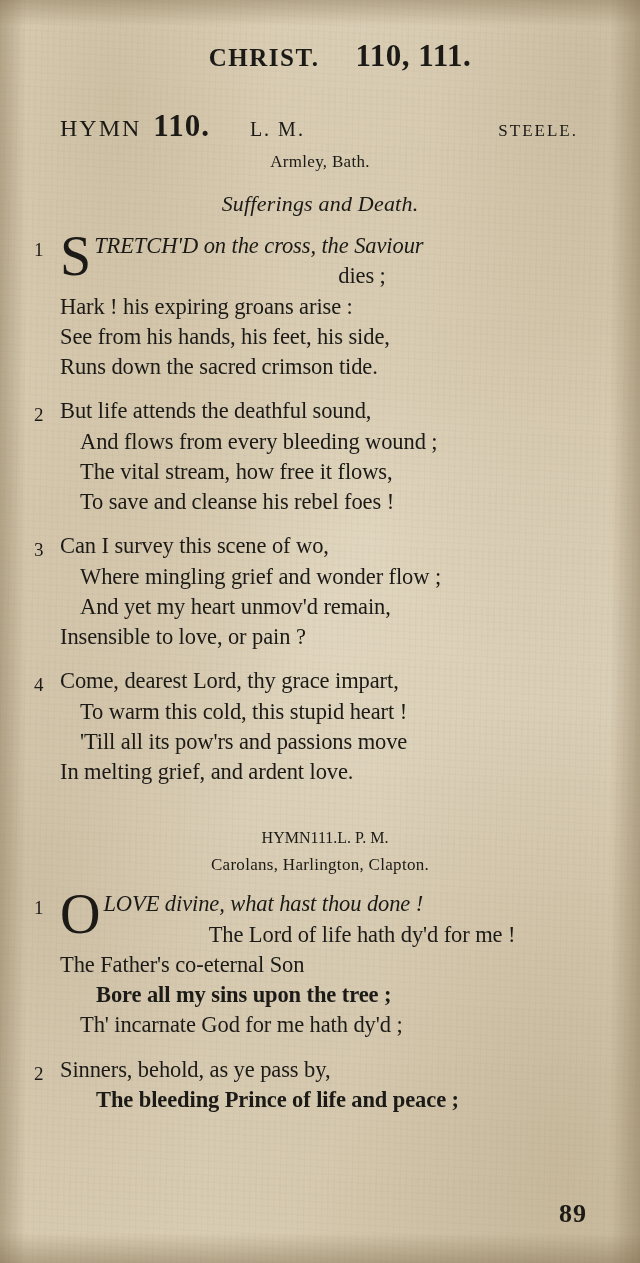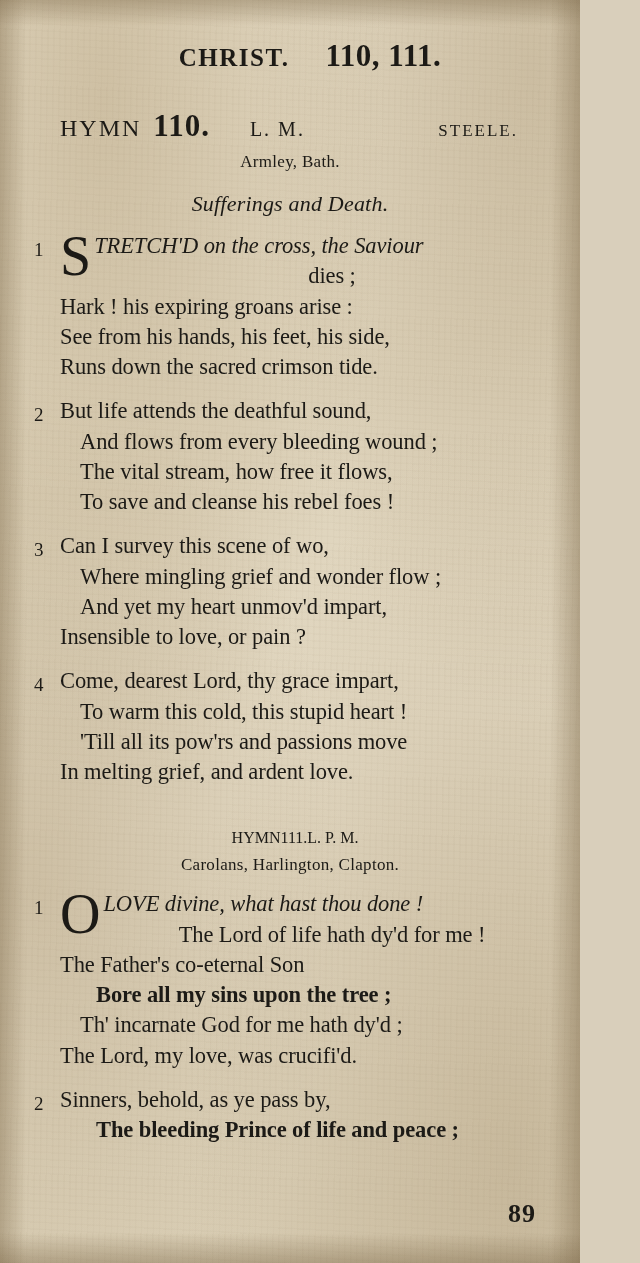--- a/index.html
+++ b/index.html
@@ -10,21 +10,21 @@
     width: 640px;
     height: 1263px;
     background: #d9cfbb;
     font-family: "Liberation Serif", serif;
     color: #1c1a16;
     overflow: hidden;
   }
   
   .page {
     position: relative;
-    width: 580px;
+    width: 640px;
     height: 1263px;
     box-sizing: border-box;
     background:
       radial-gradient(ellipse at 18% 8%, rgba(188,170,137,0.55) 0%, rgba(188,170,137,0) 42%),
       radial-gradient(ellipse at 88% 92%, rgba(181,163,131,0.5) 0%, rgba(181,163,131,0) 45%),
       radial-gradient(ellipse at 92% 6%, rgba(176,157,124,0.45) 0%, rgba(176,157,124,0) 38%),
       radial-gradient(ellipse at 6% 70%, rgba(178,159,126,0.45) 0%, rgba(178,159,126,0) 40%),
       linear-gradient(160deg, #e6dcc6 0%, #ded3bb 35%, #e3d9c3 60%, #d7cbb1 100%);
     overflow: hidden;
   }
@@ -169,21 +169,21 @@
   .hymn2-head {
     display: flex;
     align-items: baseline;
     justify-content: center;
     margin-top: 42px;
     padding-left: 10px;
   }
 
   .page-number {
     position: absolute;
-    right: 44px;
+    right: 53px;
     bottom: 34px;
     font-size: 26px;
     font-weight: 600;
     letter-spacing: 1px;
     z-index: 4;
   }
 
   .smallcaps { font-variant: small-caps; }
 </style>
 </head>
@@ -231,21 +231,21 @@
         <div class="line indent">The vital stream, how free it flows,</div>
         <div class="line indent">To save and cleanse his rebel foes !</div>
       </div>
     </div>
 
     <div class="verse">
       <div class="verse-num">3</div>
       <div class="verse-lines">
         <div class="line">Can I survey this scene of wo,</div>
         <div class="line indent">Where mingling grief and wonder flow ;</div>
-        <div class="line indent">And yet my heart unmov'd impart,</div>
+        <div class="line indent">And yet my heart unmov'd remain,</div>
         <div class="line">Insensible to love, or pain ?</div>
       </div>
     </div>
 
     <div class="verse">
       <div class="verse-num">4</div>
       <div class="verse-lines">
         <div class="line">Come, dearest Lord, thy grace impart,</div>
         <div class="line indent">To warm this cold, this stupid heart !</div>
         <div class="line indent">'Till all its pow'rs and passions move</div>
@@ -262,21 +262,20 @@
 
     <div class="verse dropcap-verse">
       <div class="verse-num">1</div>
       <div class="verse-lines">
         <span class="dropcap">O</span>
         <div class="line first">LOVE divine, what hast thou done !</div>
         <div class="line second-of-cap">The Lord of life hath dy'd for me !</div>
         <div class="line">The Father's co-eternal Son</div>
         <div class="line indent2">Bore all my sins upon the tree ;</div>
         <div class="line indent">Th' incarnate God for me hath dy'd ;</div>
-        <div class="line">The Lord, my love, was crucifi'd.</div>
       </div>
     </div>
 
     <div class="verse">
       <div class="verse-num">2</div>
       <div class="verse-lines">
         <div class="line">Sinners, behold, as ye pass by,</div>
         <div class="line indent2">The bleeding Prince of life and peace ;</div>
       </div>
     </div>

